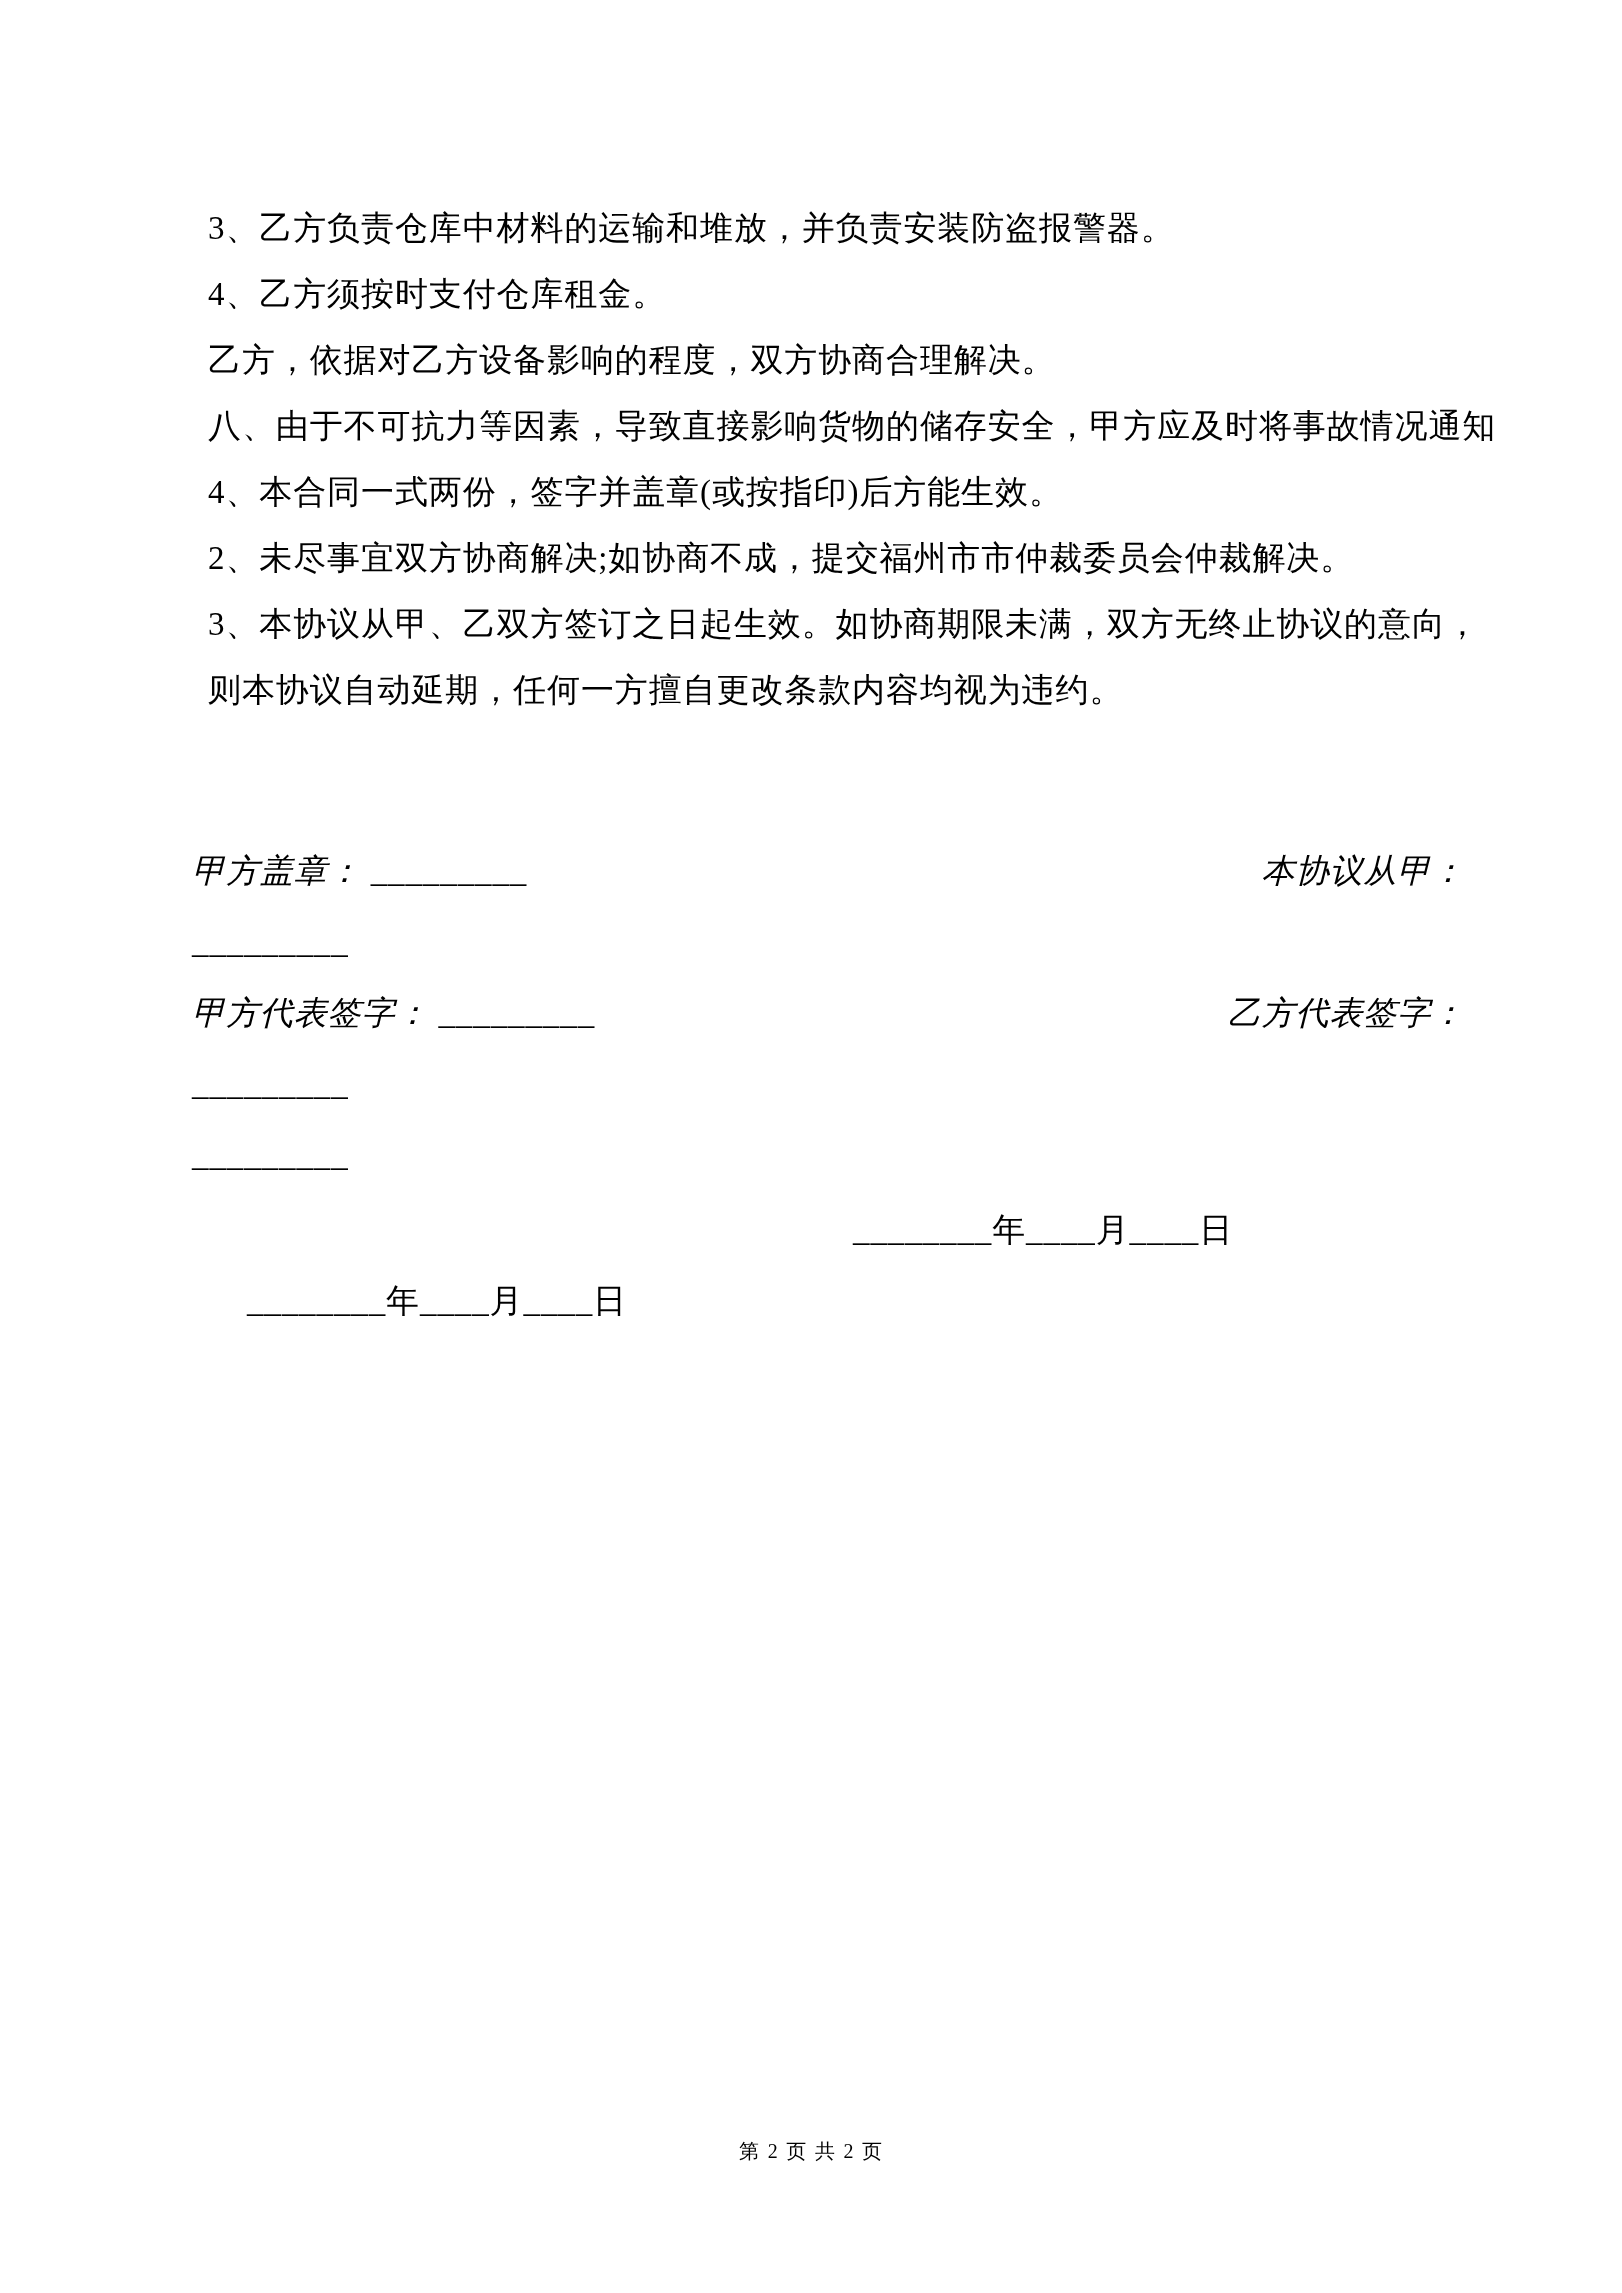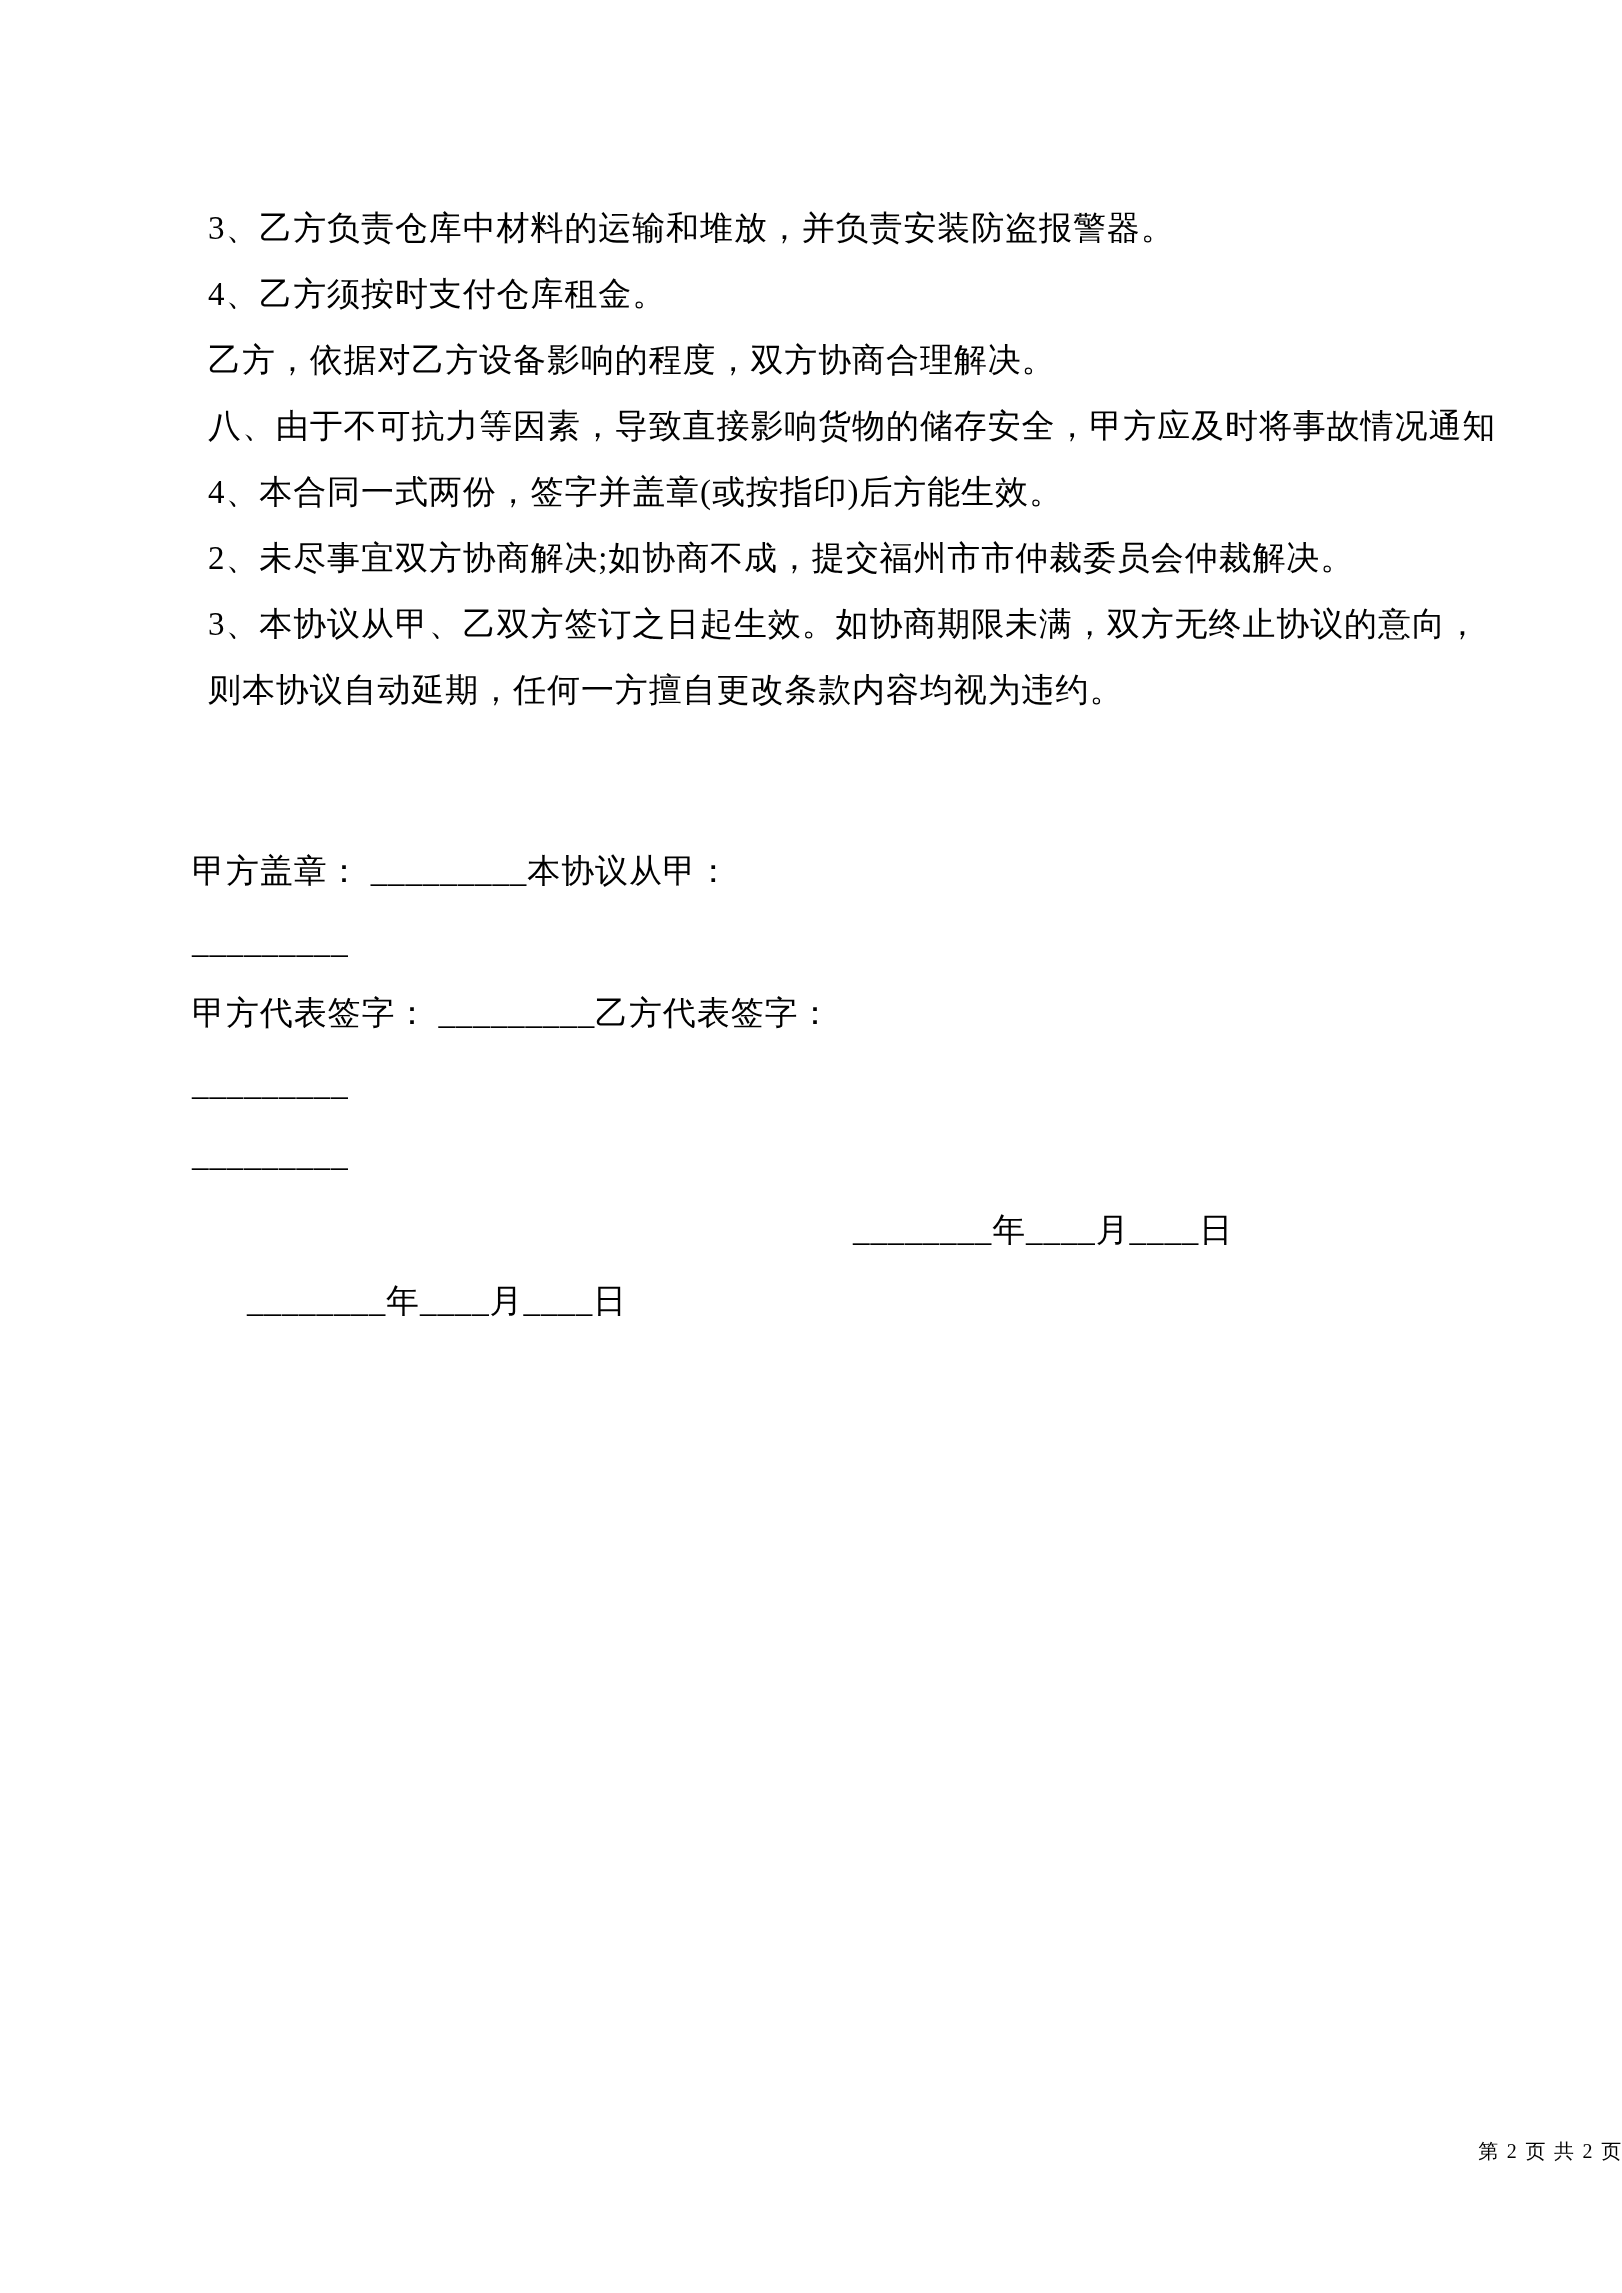--- a/index.html
+++ b/index.html
@@ -33,38 +33,40 @@
     position: absolute;
     left: 192px;
     top: 836px;
     width: 1273px;
     font-size: 33px;
     line-height: 71px;
     letter-spacing: 0.9px;
   }
   .sig-row {
     display: flex;
+    justify-content: space-between;
     white-space: pre;
+    font-style: italic;
   }
   .date-row {
     position: relative;
     white-space: pre;
     margin-top: 3.6px;
   }
   .date-right {
     position: absolute;
     left: 661px;
     top: 0;
   }
   .footer {
     position: absolute;
     top: 2138px;
     left: 0;
     width: 100%;
-    text-align: right;
+    text-align: center;
     font-size: 20px;
     letter-spacing: 1.8px;
   }
 </style>
 </head>
 <body>
 
 <div class="page">
 
   <div class="content">

